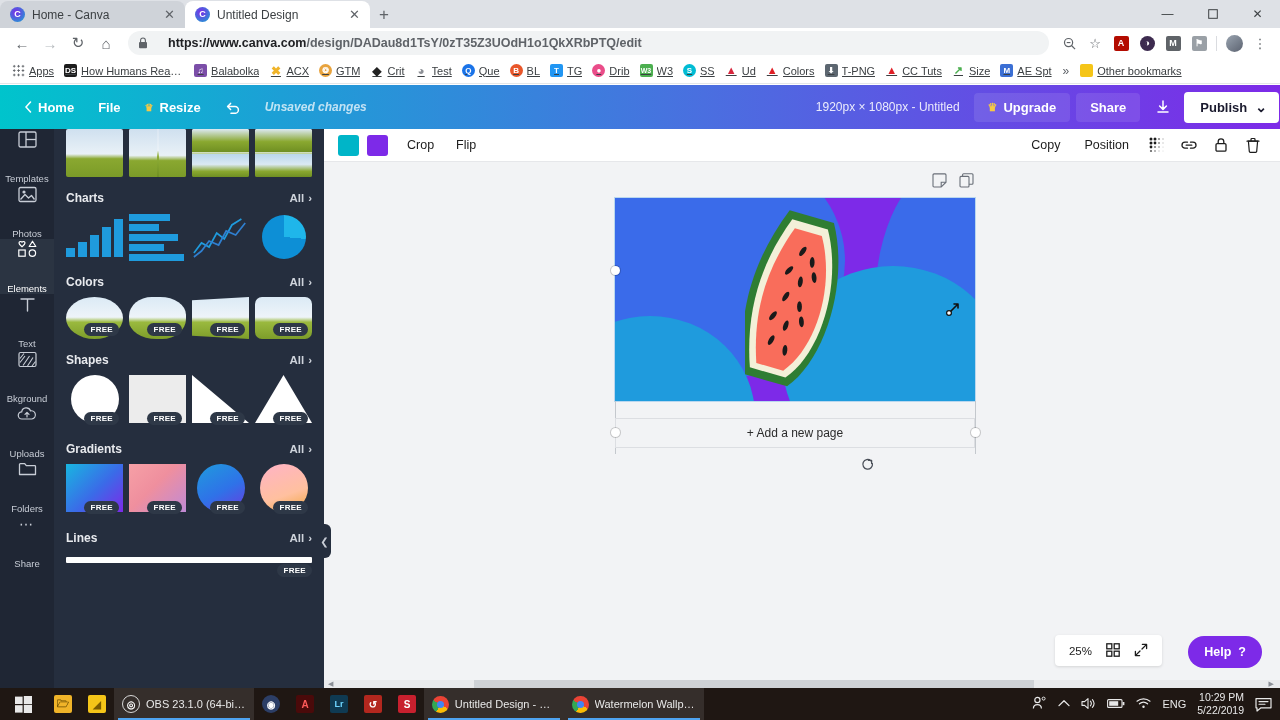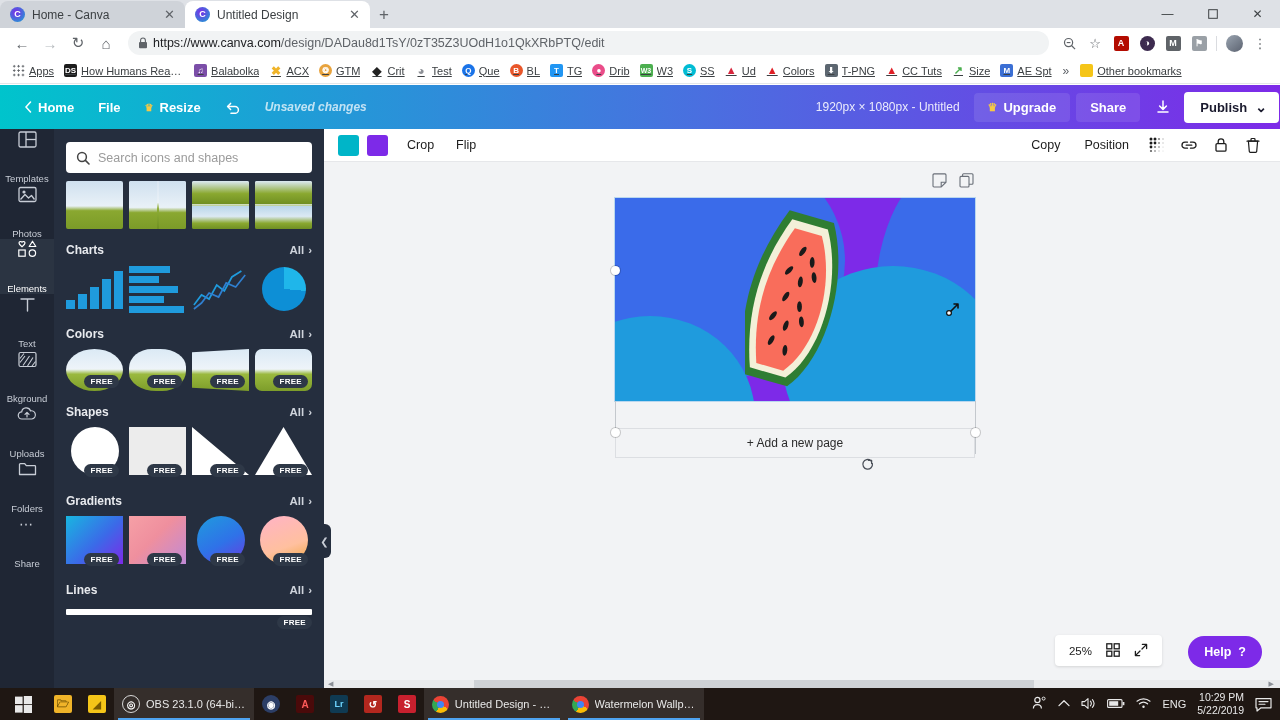--- a/index.html
+++ b/index.html
@@ -55,23 +55,23 @@
     position: absolute; top: 28px; left: 0; width: 1280px; height: 30px;
     background: #ffffff; display: flex; align-items: center; gap: 0px;
     padding: 0 8px;
   }
   .nav-btn { width: 28px; height: 28px; display: flex; align-items: center; justify-content: center;
              color: #5f6368; font-size: 15px; }
   .nav-btn.dim { color: #b5b9bd; }
   .omnibox {
     flex: 1 1 auto; height: 24px; margin: 0 8px;
     background: #f1f3f4; border-radius: 12px;
-    display: flex; align-items: center; gap: 5px;
+    display: flex; align-items: center; gap: 20px;
     padding: 10px 10px;
-    font-size: 12.5px; color: #202124;
+    font-size: 12.5px; color: #202124; font-weight: bold;
   }
   .omni-url { white-space: nowrap; overflow: hidden; }
   .omni-url .dim { color: #5f6368; }
   .toolbar-icons { display: flex; align-items: center; gap: 2px; }
   .tb-icon { width: 24px; height: 24px; display: flex; align-items: center; justify-content: center;
              color: #5f6368; font-size: 13px; }
   .ext-sq { width: 15px; height: 15px; border-radius: 2px; display: flex;
             align-items: center; justify-content: center; font-size: 9px; color: #fff; font-weight: bold; }
   .avatar-circle { width: 17px; height: 17px; border-radius: 50%;
                    background: linear-gradient(140deg,#9aa4b0,#5b6270); }
@@ -272,21 +272,21 @@
   .melon { position: absolute; left: 130px; top: 12px; width: 120px; height: 185px; }
   .sel-handle {
     position: absolute; width: 9px; height: 9px; border-radius: 50%;
     background: #fff; box-shadow: 0 0 0 1px rgba(0,0,0,0.18);
   }
   .resize-cursor { position: absolute; left: 330px; top: 103px; color: #111; font-size: 13px; }
   .add-page {
     position: absolute; left: 291px; top: 256px; width: 360px; height: 30px;
     border: 1px solid #dcdee2; background: #f2f3f5;
     display: flex; align-items: center; justify-content: center;
-    font-size: 12px; color: #2b2b2b; margin-top: 10px;
+    font-size: 12px; color: #2b2b2b;
   }
   .rotate-handle { position: absolute; left: 537px; top: 296px; color: #4a4f58; font-size: 12px; }
   .sel-box-line { position: absolute; border-left: 1px solid #c4c8cd; width: 0; }
 
   
   .zoom-bar {
     position: absolute; right: 118px; bottom: 22px; height: 31px;
     background: #fff; border-radius: 4px;
     display: flex; align-items: center; gap: 14px; padding: 0 14px;
     box-shadow: 0 1px 3px rgba(0,0,0,0.13);
@@ -599,29 +599,20 @@
       </span>
       <span>Folders</span>
     </div>
     <div class="rail-item">
       <span class="rail-ico" style="letter-spacing:2px;font-size:14px">⋯</span>
       <span>Share</span>
     </div>
   </div>
 
   <div class="panel">
-    <div class="search-wrap">
-      <div class="search-box">
-        <svg width="14" height="14" viewBox="0 0 14 14">
-            <circle cx="6" cy="6" r="4.4" fill="none" stroke="#444" stroke-width="1.5"></circle>
-            <line x1="9.4" y1="9.4" x2="13" y2="13" stroke="#444" stroke-width="1.6" stroke-linecap="round"></line>
-          </svg>
-        <input type="text" placeholder="Search icons and shapes" style="">
-      </div>
-    </div>
 
     <div class="thumb-row">
       <div class="thumb sky1"></div>
       <div class="thumb split">
           <div></div>
           <div></div>
         </div>
       <div class="thumb stack">
           <div class="a"></div>
           <div class="b"></div>

